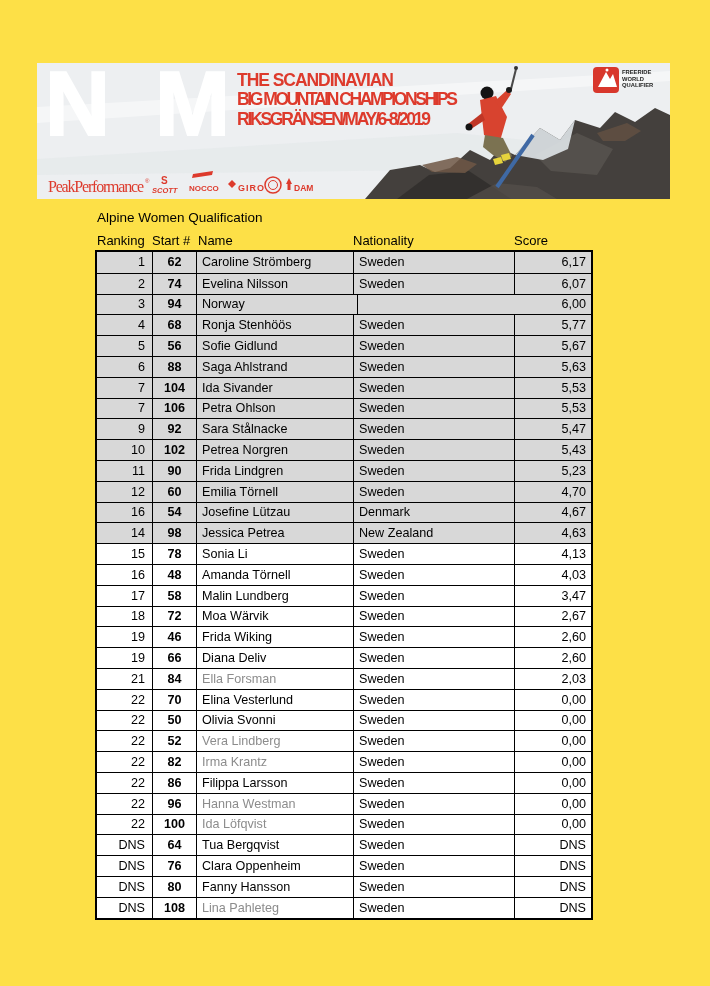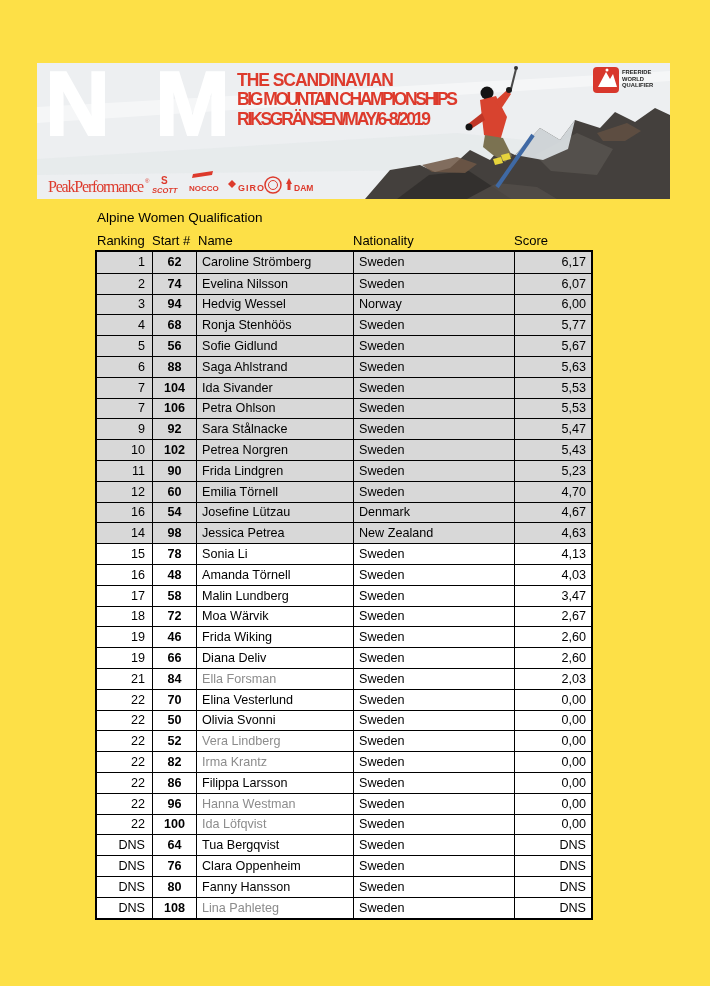--- a/index.html
+++ b/index.html
@@ -129,21 +129,20 @@
       <div class="t-row qualified">
         <div class="t-cell c-rank">2</div>
         <div class="t-cell c-start">74</div>
         <div class="t-cell c-name">Evelina Nilsson</div>
         <div class="t-cell c-nat">Sweden</div>
         <div class="t-cell c-score">6,07</div>
       </div>
       <div class="t-row qualified">
         <div class="t-cell c-rank">3</div>
         <div class="t-cell c-start">94</div>
-        <div class="t-cell c-name">Hedvig Wessel</div>
         <div class="t-cell c-nat">Norway</div>
         <div class="t-cell c-score">6,00</div>
       </div>
       <div class="t-row qualified">
         <div class="t-cell c-rank">4</div>
         <div class="t-cell c-start">68</div>
         <div class="t-cell c-name">Ronja Stenhöös</div>
         <div class="t-cell c-nat">Sweden</div>
         <div class="t-cell c-score">5,77</div>
       </div>

